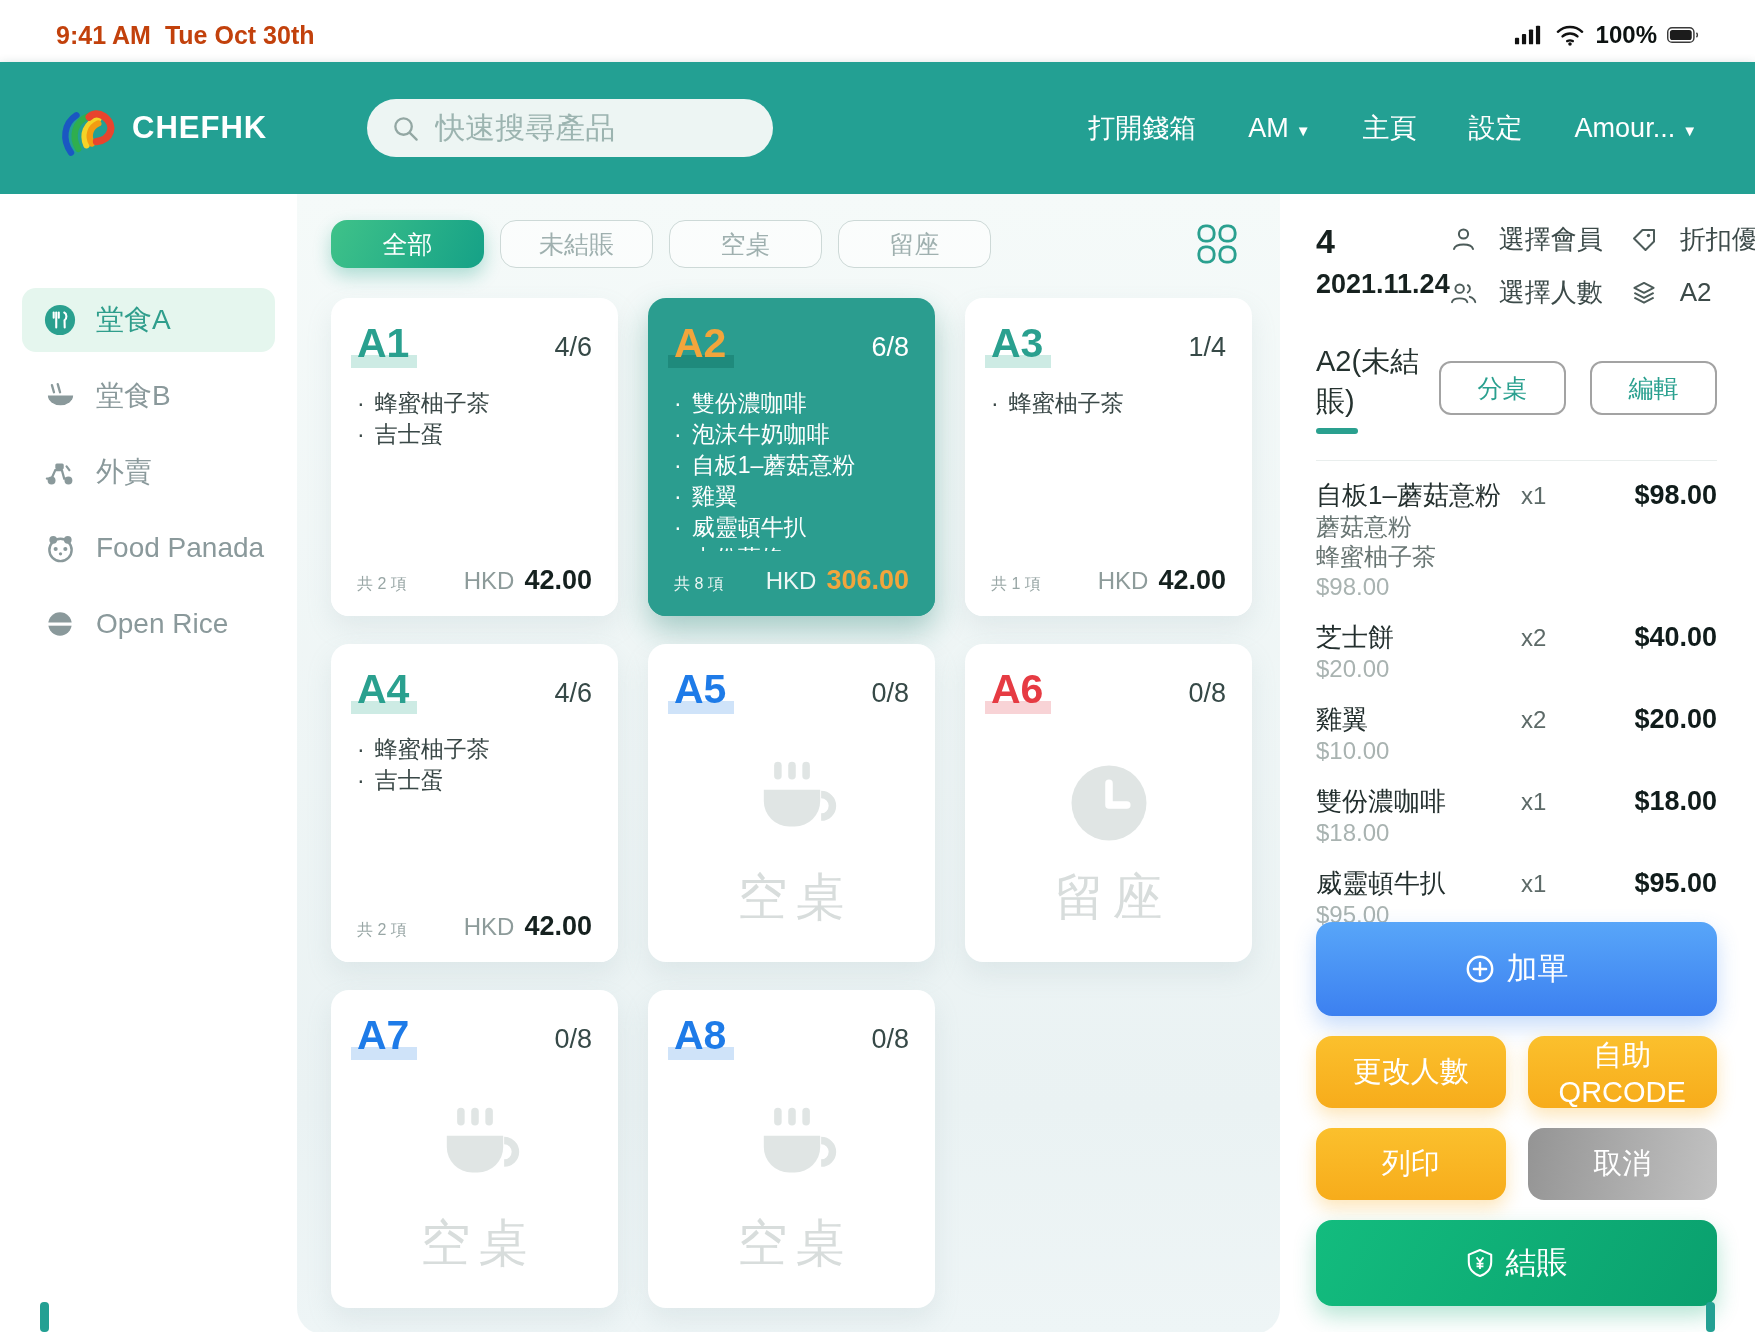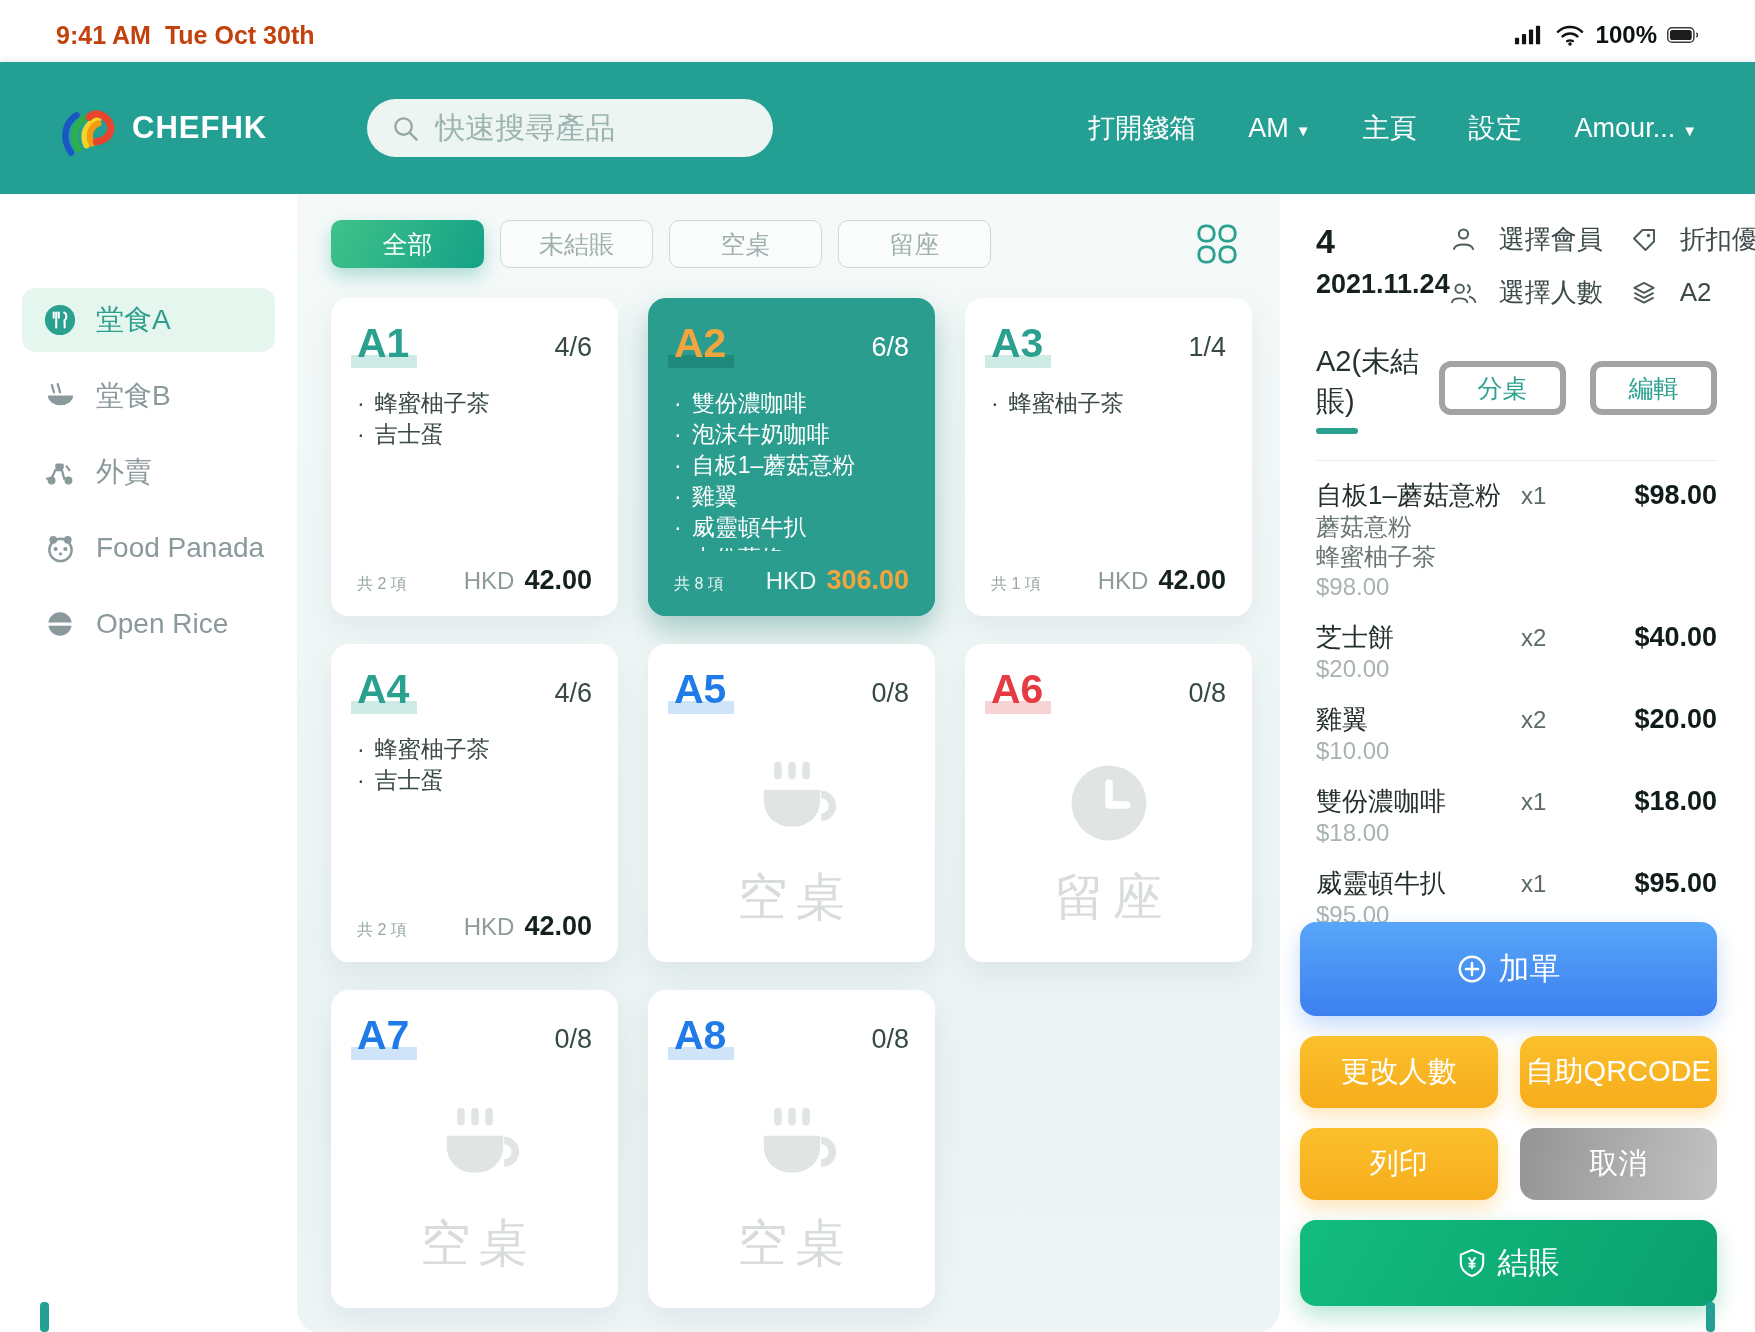--- a/index.html
+++ b/index.html
@@ -26,21 +26,21 @@
   
   .content{display:flex;height:1140px;}
   .sidebar{width:300px;box-sizing:border-box;padding-top:94px;background:#fff;}
   .side-item{height:64px;margin:0 22px 12px 22px;border-radius:14px;display:flex;align-items:center;gap:20px;padding-left:22px;font-size:28px;color:#8a999b;cursor:pointer;}
   .side-item.active{background:#e5f6ee;color:#2f9e8c;font-weight:500;}
   .s-icon{width:32px;height:32px;display:flex;align-items:center;justify-content:center;flex:none;}
 
   .main{flex:1;background:linear-gradient(180deg,#f5faf9 0%,#eaf2f3 80%,#eef5f6 100%);border-radius:0 0 26px 26px;padding:26px 28px 0 34px;box-sizing:border-box;}
   .filters{display:flex;align-items:center;}
   .tabs{display:flex;gap:16px;}
-  .tab{width:153px;height:48px;border-radius:10px;display:flex;align-items:center;justify-content:center;font-size:25px;color:#9fb0af;border:1px solid #cdd9d7;background:rgba(255,255,255,.55);cursor:pointer;box-sizing:border-box;}
+  .tab{width:153px;height:48px;border-radius:16px;display:flex;align-items:center;justify-content:center;font-size:25px;color:#9fb0af;border:1px solid #cdd9d7;background:rgba(255,255,255,.55);cursor:pointer;box-sizing:border-box;}
   .tab.active{border:none;background:linear-gradient(115deg,#3fc289,#15a187);color:#fff;box-shadow:0 8px 18px rgba(26,158,133,.32);}
   .grid-btn{margin-left:auto;margin-right:14px;cursor:pointer;display:flex;}
 
   .cards{margin-top:30px;display:grid;grid-template-columns:repeat(3,287px);gap:28px 30px;}
   .card{position:relative;width:287px;height:318px;background:#fff;border-radius:18px;box-shadow:0 12px 26px rgba(140,170,175,.16);padding:24px 26px;box-sizing:border-box;cursor:pointer;overflow:hidden;}
   .card.selected{background:#2b9d8f;box-shadow:0 14px 30px rgba(23,120,105,.35);}
   .card-head{display:flex;justify-content:space-between;align-items:flex-start;}
   .table-id{font-size:41px;font-weight:700;line-height:1.05;color:var(--accent);
     background:linear-gradient(var(--hl),var(--hl)) left bottom/100% 13px no-repeat;
     padding:0 8px 3px 6px;margin-left:-6px;}
@@ -64,31 +64,31 @@
   .p-top{display:flex;justify-content:space-between;}
   .p-num{font-size:34px;font-weight:700;color:#16211f;}
   .p-date{font-size:27px;font-weight:700;color:#16211f;margin-top:8px;}
   .p-links{display:grid;grid-template-columns:auto auto;gap:18px 28px;align-content:start;}
   .p-link{display:flex;align-items:center;gap:22px;font-size:26px;color:#3c4a49;cursor:pointer;white-space:nowrap;}
   .p-link .s-icon{width:27px;height:27px;}
   .p-tablerow{margin-top:32px;display:flex;align-items:center;border-bottom:1px solid #e9eeed;padding-bottom:26px;}
   .p-table{font-size:29px;color:#25322f;position:relative;padding-bottom:12px;}
   .p-table::after{content:"";position:absolute;left:0;bottom:0;width:42px;height:6px;border-radius:3px;background:#2aa08f;}
   .p-tbtns{margin-left:auto;display:flex;gap:24px;}
-  .ghost-btn{width:127px;height:54px;border-radius:12px;border:6px solid #a3a3a3;background:#fff;color:#2aa08f;font-size:25px;cursor:pointer;font-family:inherit;}
+  .ghost-btn{width:127px;height:54px;border-radius:12px;border:2px solid #a3a3a3;background:#fff;color:#2aa08f;font-size:25px;cursor:pointer;font-family:inherit;}
   .p-items{margin-top:8px;max-height:478px;overflow:hidden;}
   .o-item{padding:9px 0;cursor:pointer;}
   .o-row{display:flex;align-items:baseline;}
   .o-name{flex:1;font-size:26px;line-height:34px;color:#232f2e;}
   .o-qty{width:84px;font-size:24px;color:#5d6a68;flex:none;}
   .o-total{width:112px;text-align:right;font-size:27px;font-weight:700;color:#101c1b;flex:none;}
   .o-sub{font-size:24px;color:#687573;line-height:30px;}
   .o-unit{font-size:24px;color:#a9b3b1;line-height:30px;}
 
-  .p-actions{position:absolute;left:20px;right:38px;bottom:28px;display:flex;flex-direction:column;gap:20px;}
+  .p-actions{position:absolute;left:36px;right:38px;bottom:28px;display:flex;flex-direction:column;gap:20px;}
   .act{border:none;border-radius:16px;color:#fff;font-size:29px;display:flex;align-items:center;justify-content:center;gap:12px;cursor:pointer;font-family:inherit;}
   .act .s-icon{width:30px;height:30px;}
   .act.add{height:94px;background:linear-gradient(180deg,#58a6f9,#3c80f0);font-size:31px;box-shadow:0 10px 22px rgba(70,140,240,.30);}
   .act-row{display:flex;gap:22px;}
   .act-row .act{flex:1;height:72px;}
   .act.yellow{background:linear-gradient(180deg,#fbc02d,#f7ac1b);box-shadow:0 8px 18px rgba(247,172,27,.30);}
   .act.gray{background:linear-gradient(100deg,#949494,#c2c2c2);}
   .act.green{height:86px;background:linear-gradient(120deg,#13bc7e,#0aa06e);font-size:31px;box-shadow:0 10px 22px rgba(16,170,115,.30);}
 
   .corner-strip{position:absolute;bottom:0;width:9px;height:30px;border-radius:4px;background:#23a093;}

